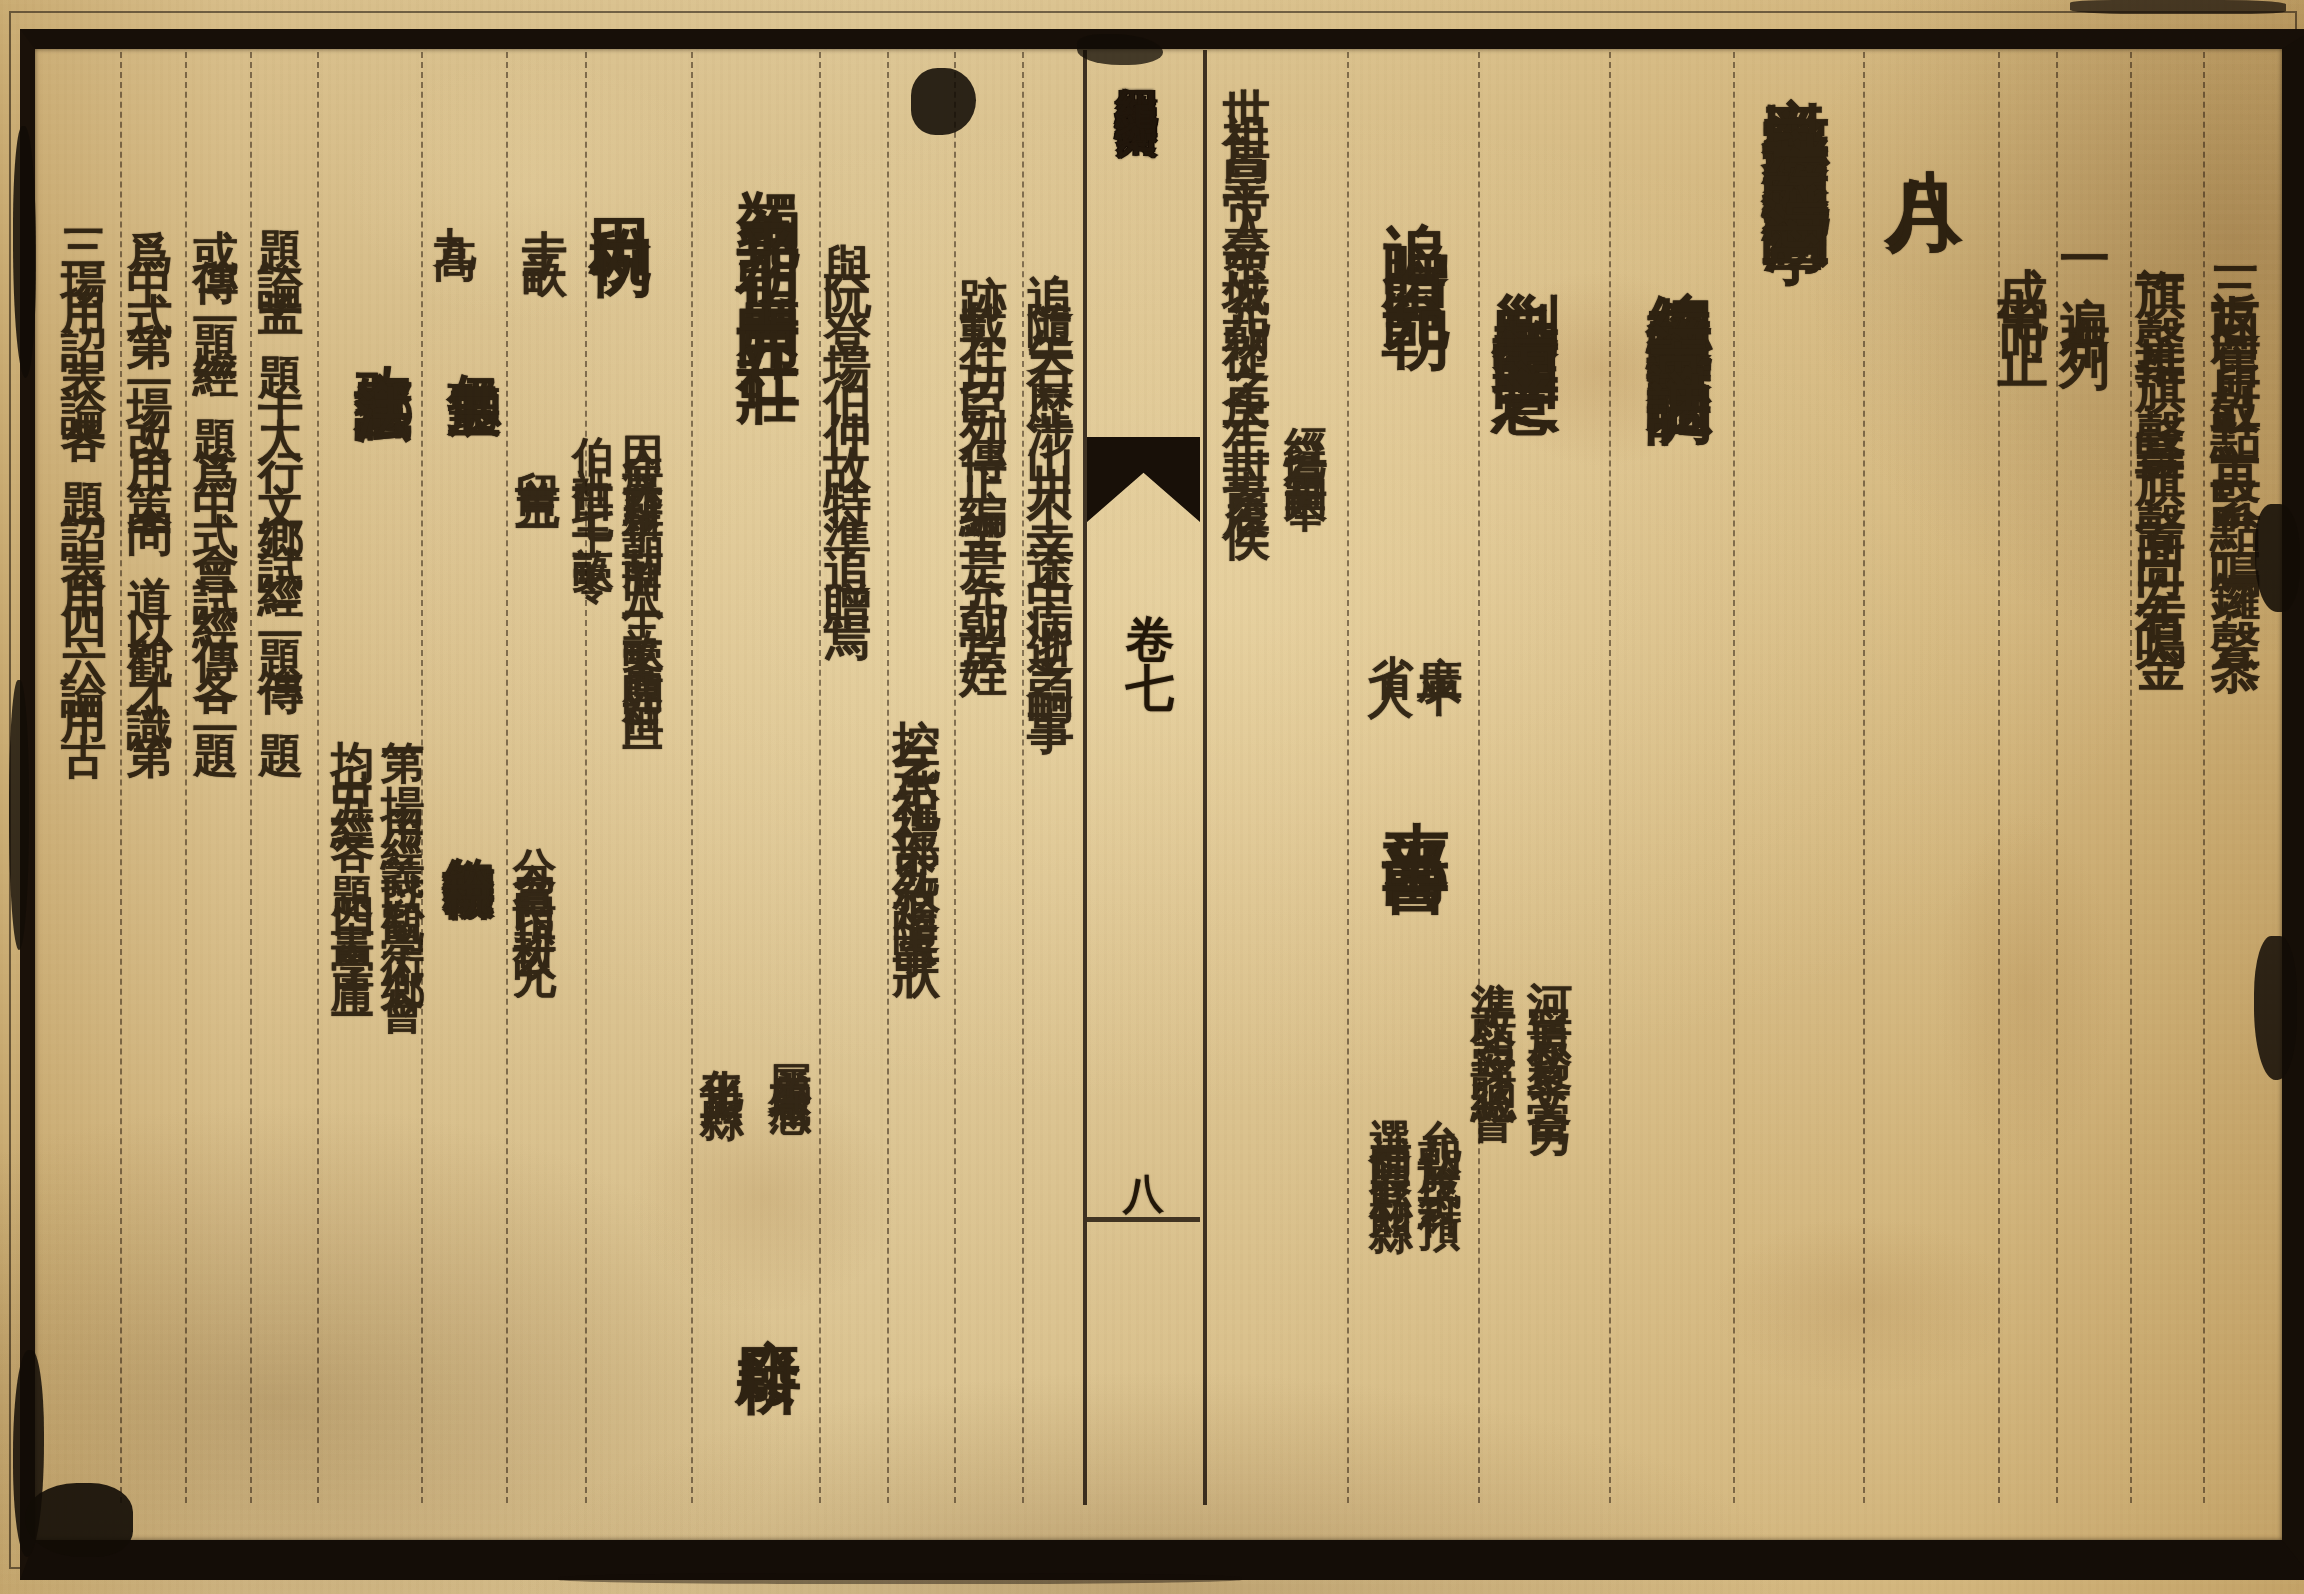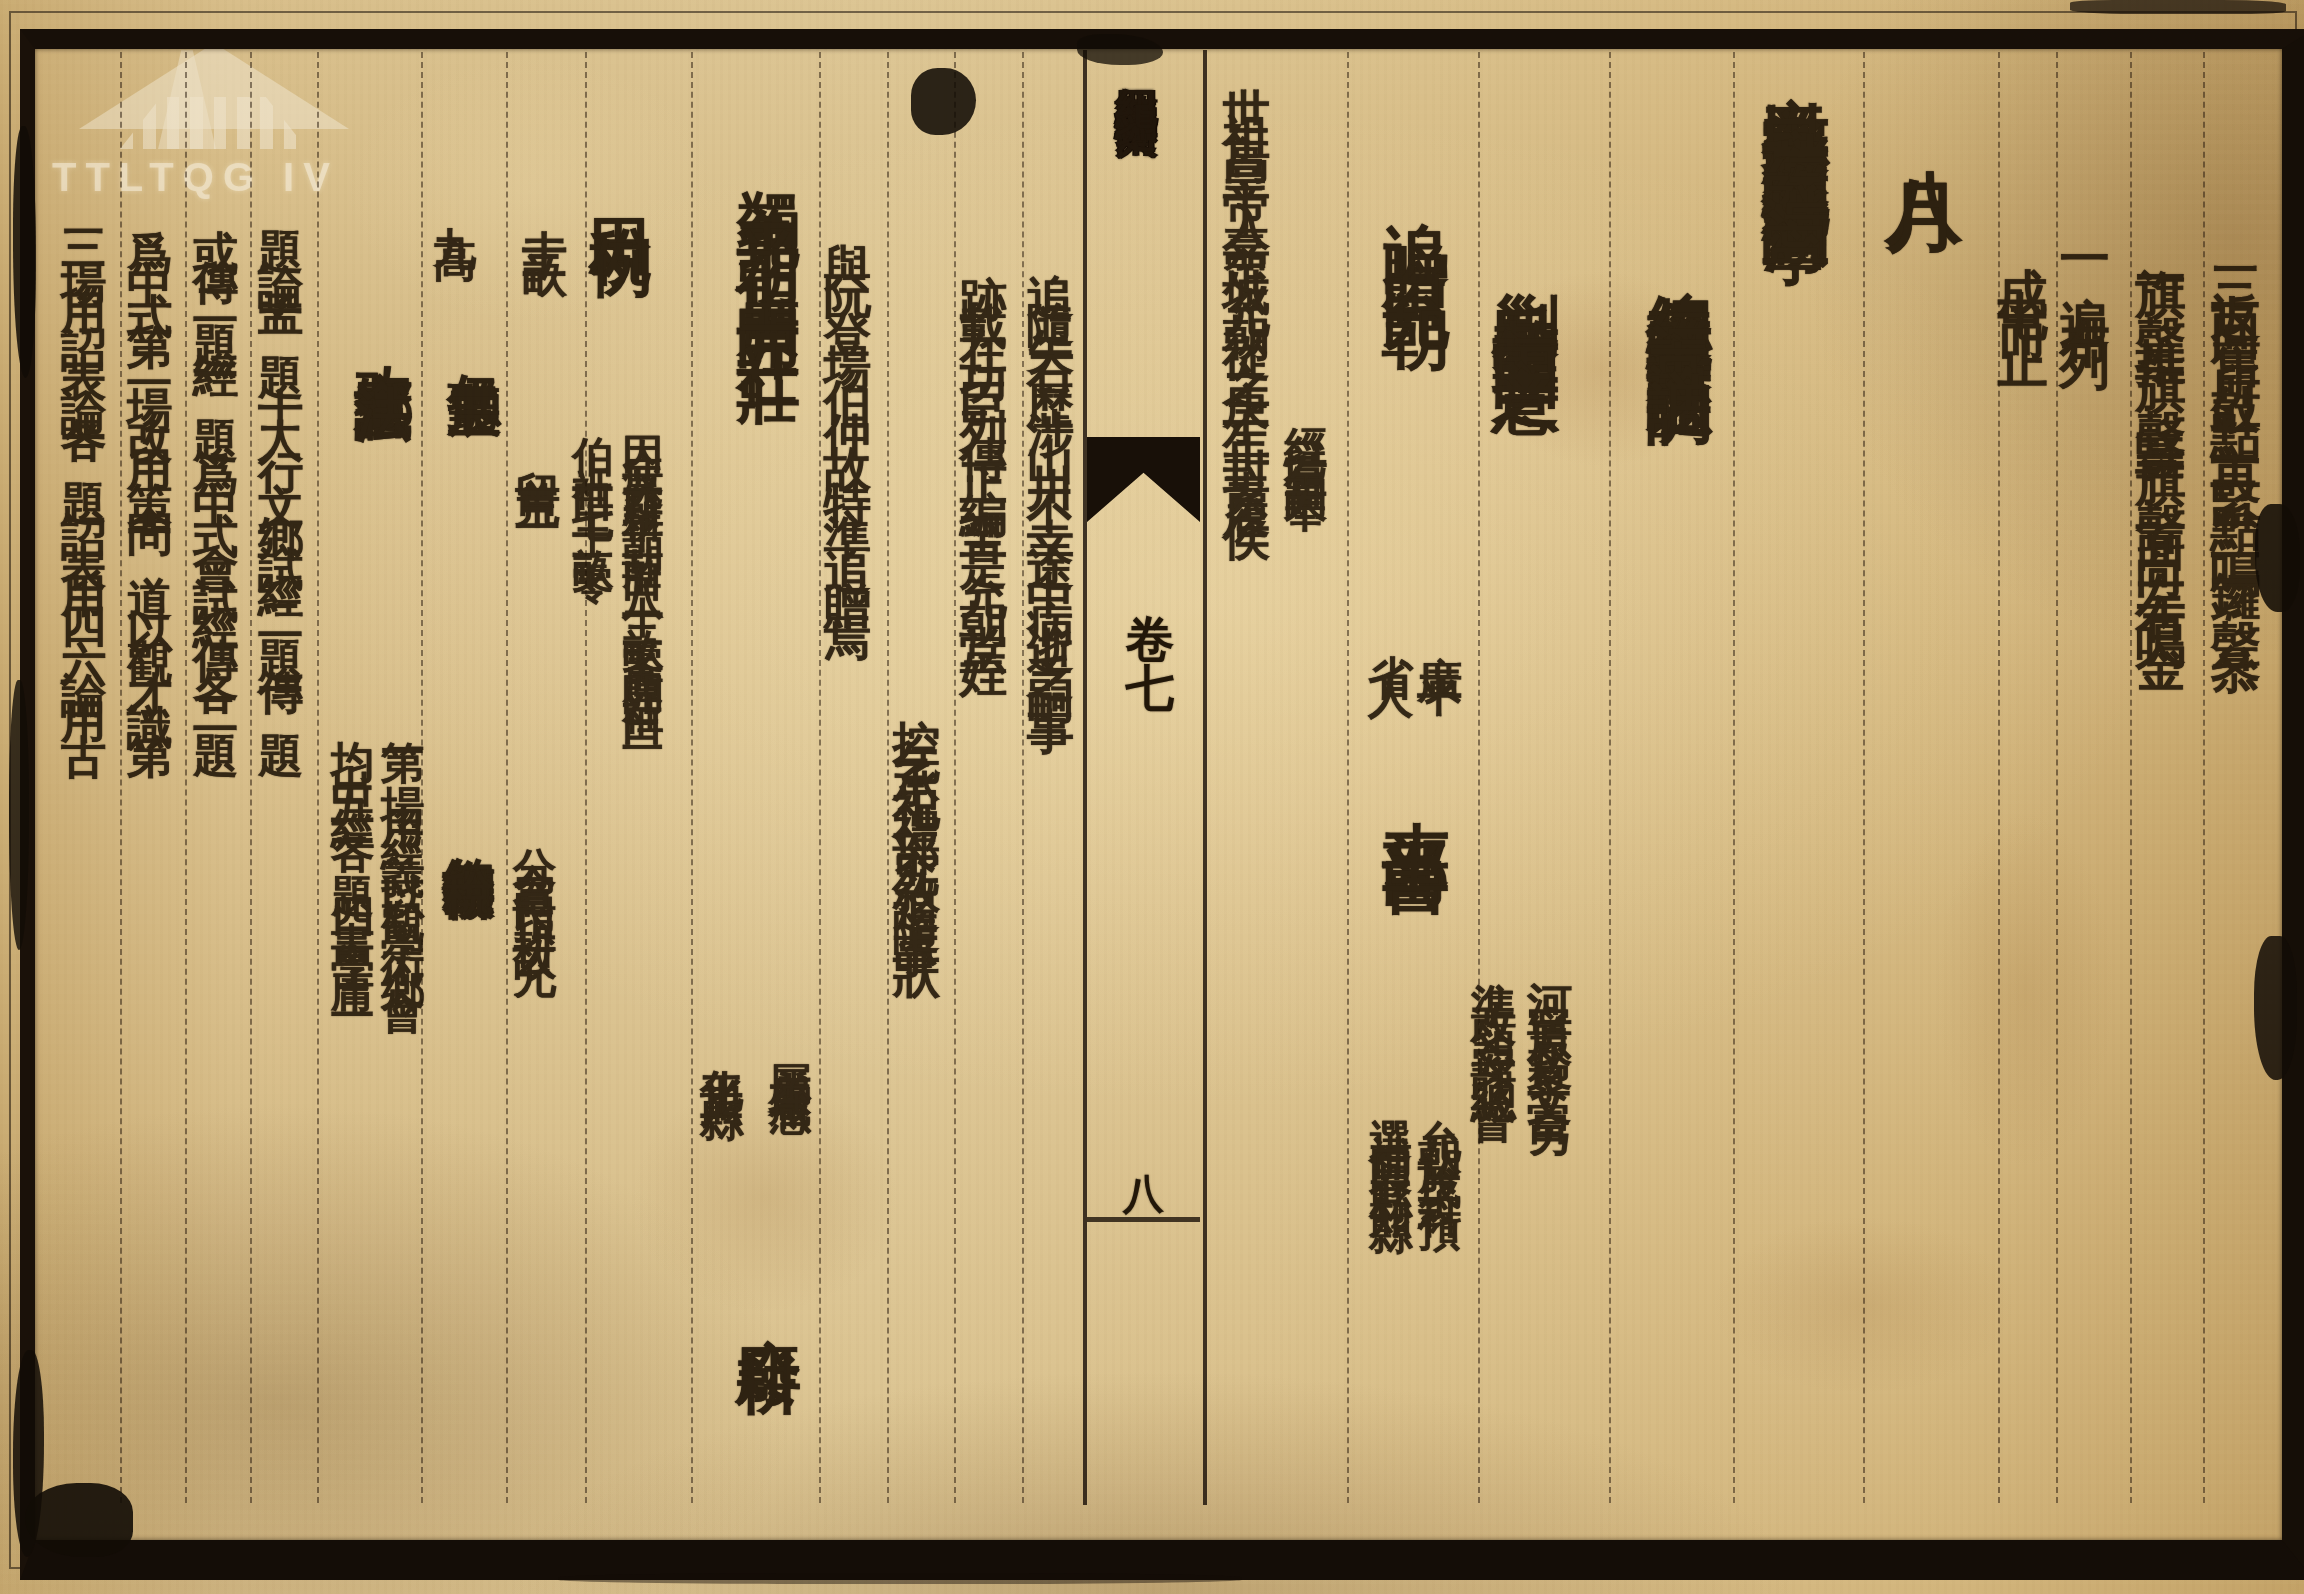--- a/index.html
+++ b/index.html
@@ -69,26 +69,20 @@
   .blob{position:absolute;background:#120c06;}
   .stain{position:absolute;border-radius:50%;pointer-events:none;}
 </style>
 </head>
 <body>
 
 <div class="stage">
   <div class="paper"></div>
   <div class="grain"></div>
 
-  <div class="wm">
-    <div class="wm-roof"></div>
-    <div class="wm-roof2"></div>
-    <div class="wm-base"></div>
-    <div class="wm-text">TTLTQG IV</div>
-  </div>
 
   <div class="frame-outer"></div>
   <div class="frame-main"></div>
 
   <div class="fold-line" style="left:1083px"></div>
   <div class="fold-line" style="left:1203px"></div>
   <div class="vrun fold-title fold-title-el">大南寔錄正編第四紀</div>
   <div class="fishtail"></div>
   <div class="fold-vol">卷七</div>
   <div class="fold-pagenum">八</div>

